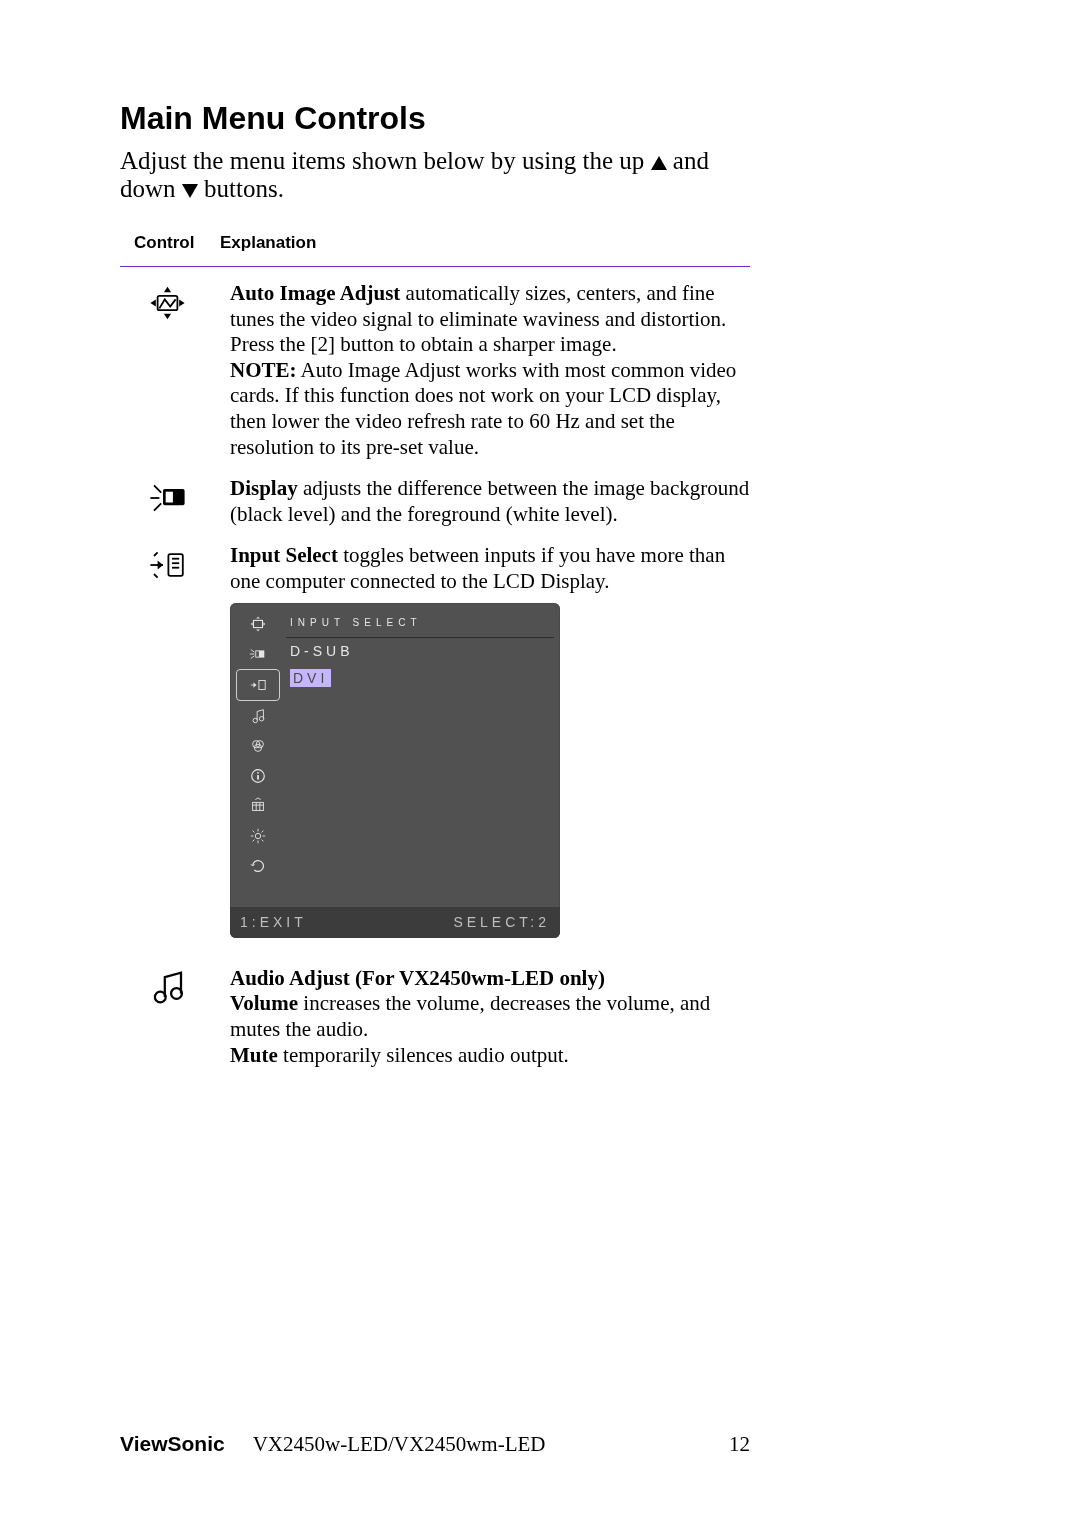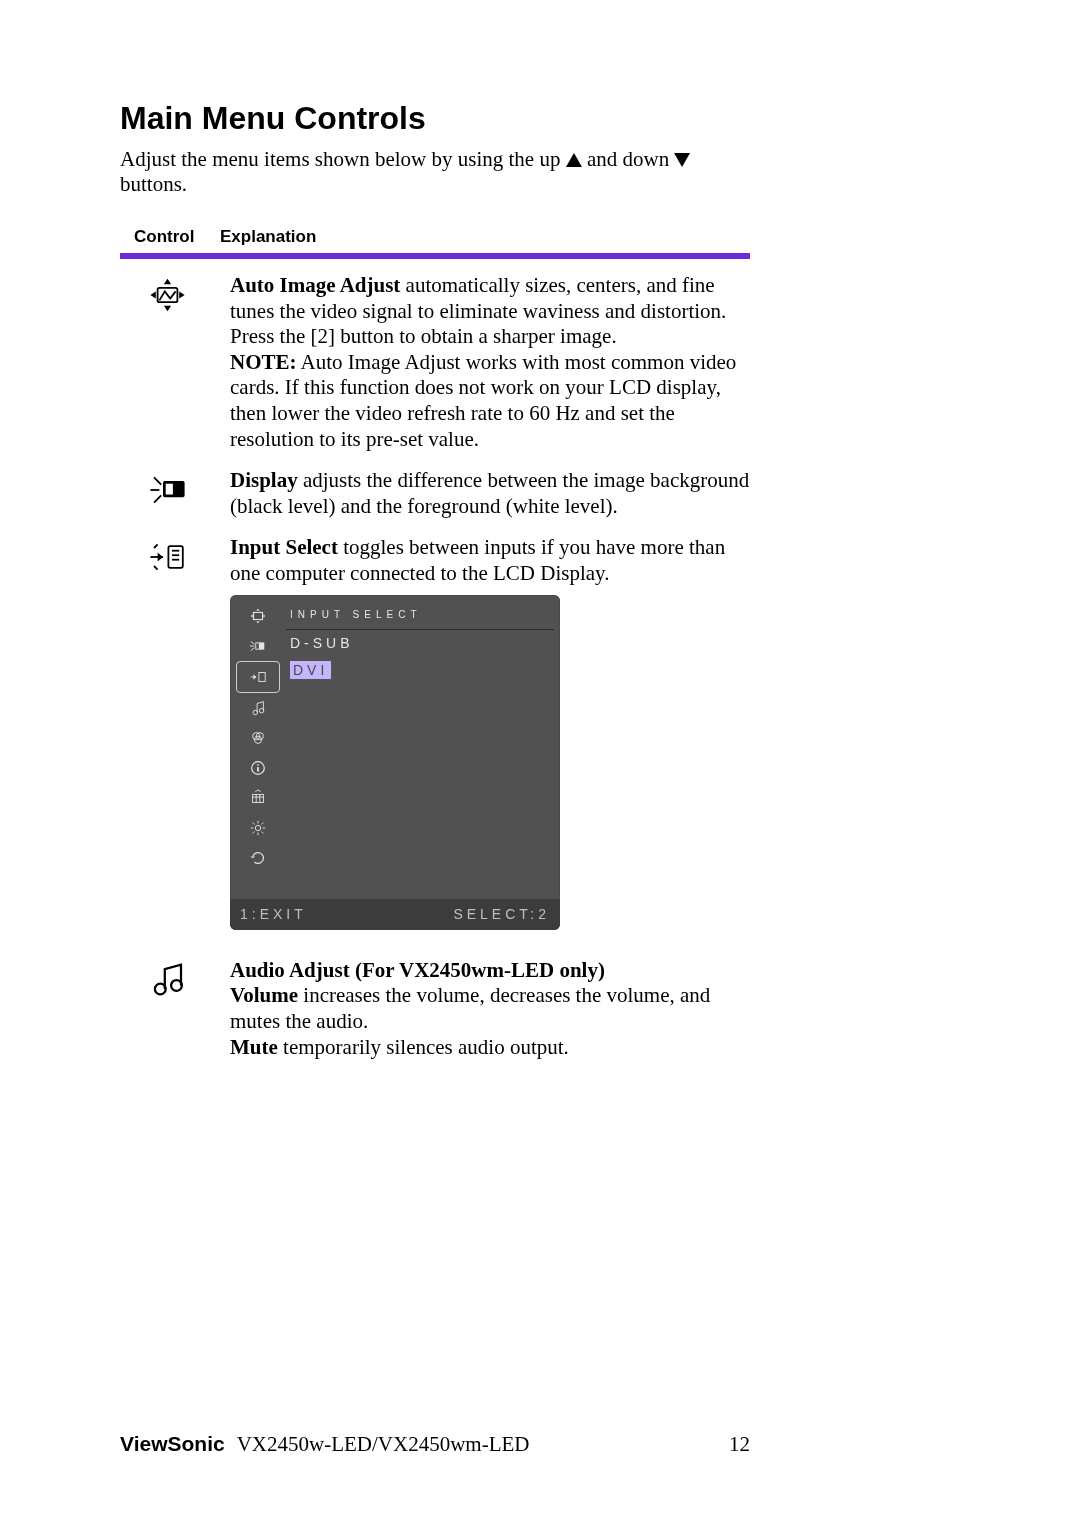--- a/index.html
+++ b/index.html
@@ -18,21 +18,21 @@
     box-sizing: border-box;
     padding: 100px 110px 70px 120px;
   }
   h1.title {
     font-family: Arial, Helvetica, sans-serif;
     font-weight: bold;
     font-size: 32px;
     margin: 0 0 10px 0;
   }
   .intro {
-    font-size: 21px;
+    font-size: 25px;
     margin: 0 0 30px 0;
   }
   .tri-up, .tri-down {
     display: inline-block;
     vertical-align: -1px;
   }
   .tri-up {
     width: 0; height: 0;
     border-left: 8px solid transparent;
     border-right: 8px solid transparent;
@@ -42,22 +42,22 @@
     width: 0; height: 0;
     border-left: 8px solid transparent;
     border-right: 8px solid transparent;
     border-top: 14px solid #000;
   }
   .headers {
     display: flex;
     font-family: Arial, Helvetica, sans-serif;
     font-weight: bold;
     font-size: 17px;
-    padding-bottom: 6px;
-    border-bottom: 6px solid #6d28d9;
+    padding-bottom: 13px;
+    border-bottom: 1px solid #6d28d9;
     margin-bottom: 14px;
   }
   .col-control-h {
     width: 100px;
     padding-left: 14px;
     box-sizing: border-box;
   }
   .col-expl-h {
     flex: 1;
   }
@@ -141,21 +141,21 @@
     position: absolute;
     left: 120px;
     right: 110px;
     bottom: 70px;
     display: flex;
     font-size: 21px;
   }
   .footer .brand {
     font-family: Arial, Helvetica, sans-serif;
     font-weight: bold;
-    margin-right: 12px;
+    margin-right: 28px;
   }
   .footer .pg { margin-left: auto; }
 </style>
 </head>
 <body>
 
 <div class="page">
 
   <h1 class="title">Main Menu Controls</h1>
 

